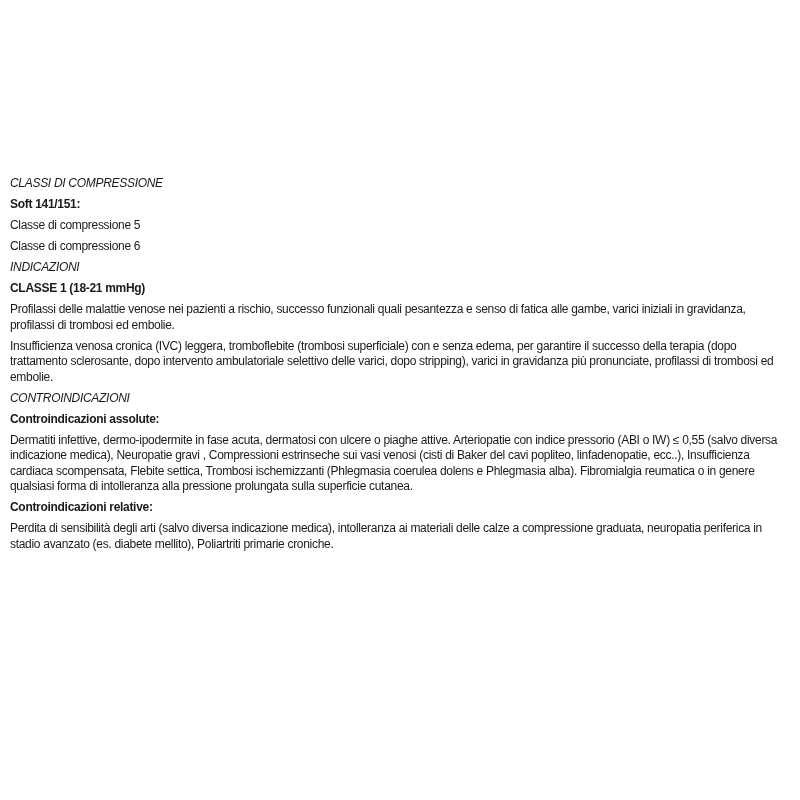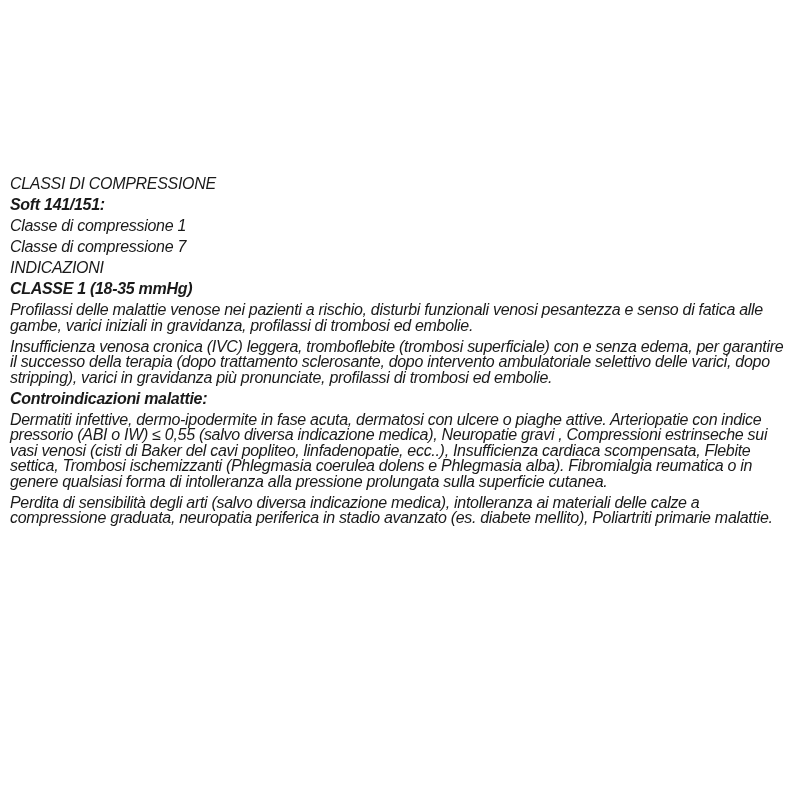--- a/index.html
+++ b/index.html
@@ -9,53 +9,54 @@
     width: 800px;
     height: 800px;
     overflow: hidden;
   }
   .doc {
     position: absolute;
     left: 10px;
     top: 176px;
     width: 780px;
     font-family: "Liberation Sans", "DejaVu Sans", sans-serif;
-    font-size: 16px;
+    font-size: 12px;
     line-height: 15.5px;
     letter-spacing: -0.3px;
     color: #1a1a1a;
   }
   .doc p {
     margin: 0 0 5.5px 0;
     padding: 0;
-    font-style: italic;
   }
   .doc p.h {
     font-style: italic;
     font-weight: 400;
   }
   .doc p.b {
     font-weight: 700;
   }
   .doc .gap {
     margin-top: 4px;
   }
 </style>
 </head>
 <body style="background: rgb(255, 255, 255);">
 
 <div class="doc" style="color: rgb(26, 26, 26);">
 
   <p class="h">CLASSI DI COMPRESSIONE</p>
   <p class="b">Soft 141/151:</p>
-  <p>Classe di compressione 1</p>
-  <p>Classe di compressione 7</p>
+  <p>Classe di compressione 5</p>
+  <p>Classe di compressione 6</p>
 
   <p class="h gap">INDICAZIONI</p>
-  <p class="b">CLASSE 1 (18-35 mmHg)</p>
-  <p>Profilassi delle malattie venose nei pazienti a rischio, disturbi funzionali venosi pesantezza e senso di fatica alle gambe, varici iniziali in gravidanza, profilassi di trombosi ed embolie.</p>
+  <p class="b">CLASSE 1 (18-21 mmHg)</p>
+  <p>Profilassi delle malattie venose nei pazienti a rischio, successo funzionali quali pesantezza e senso di fatica alle gambe, varici iniziali in gravidanza, profilassi di trombosi ed embolie.</p>
   <p>Insufficienza venosa cronica (IVC) leggera, tromboflebite (trombosi superficiale) con e senza edema, per garantire il successo della terapia (dopo trattamento sclerosante, dopo intervento ambulatoriale selettivo delle varici, dopo stripping), varici in gravidanza più pronunciate, profilassi di trombosi ed embolie.</p>
 
-  <p class="b">Controindicazioni malattie:</p>
+  <p class="h gap">CONTROINDICAZIONI</p>
+  <p class="b">Controindicazioni assolute:</p>
   <p>Dermatiti infettive, dermo-ipodermite in fase acuta, dermatosi con ulcere o piaghe attive. Arteriopatie con indice pressorio (ABI o IW) ≤ 0,55 (salvo diversa indicazione medica), Neuropatie gravi , Compressioni estrinseche sui vasi venosi (cisti di Baker del cavi popliteo, linfadenopatie, ecc..), Insufficienza cardiaca scompensata, Flebite settica, Trombosi ischemizzanti (Phlegmasia coerulea dolens e Phlegmasia alba). Fibromialgia reumatica o in genere qualsiasi forma di intolleranza alla pressione prolungata sulla superficie cutanea.</p>
-  <p>Perdita di sensibilità degli arti (salvo diversa indicazione medica), intolleranza ai materiali delle calze a compressione graduata, neuropatia periferica in stadio avanzato (es. diabete mellito), Poliartriti primarie malattie.</p>
+  <p class="b gap">Controindicazioni relative:</p>
+  <p>Perdita di sensibilità degli arti (salvo diversa indicazione medica), intolleranza ai materiali delle calze a compressione graduata, neuropatia periferica in stadio avanzato (es. diabete mellito), Poliartriti primarie croniche.</p>
 
 </div>
 
 </body></html>

